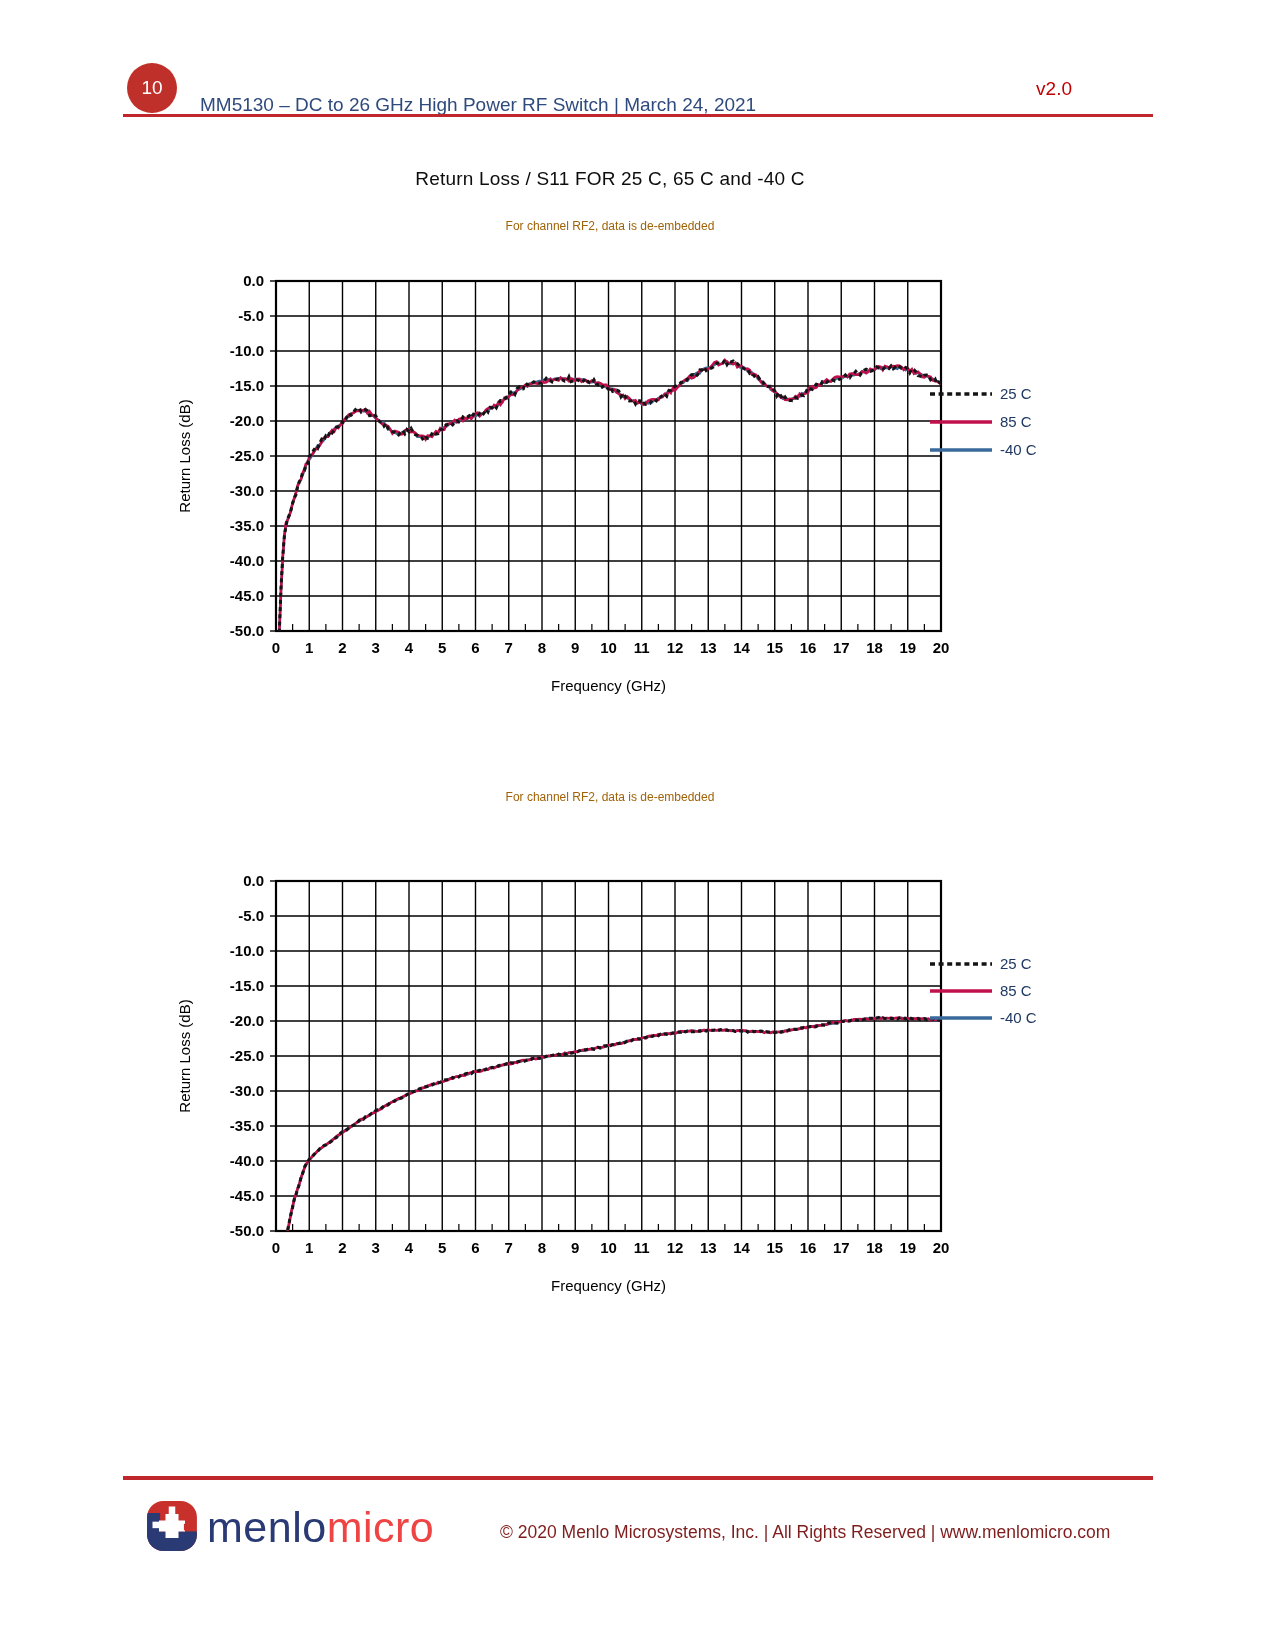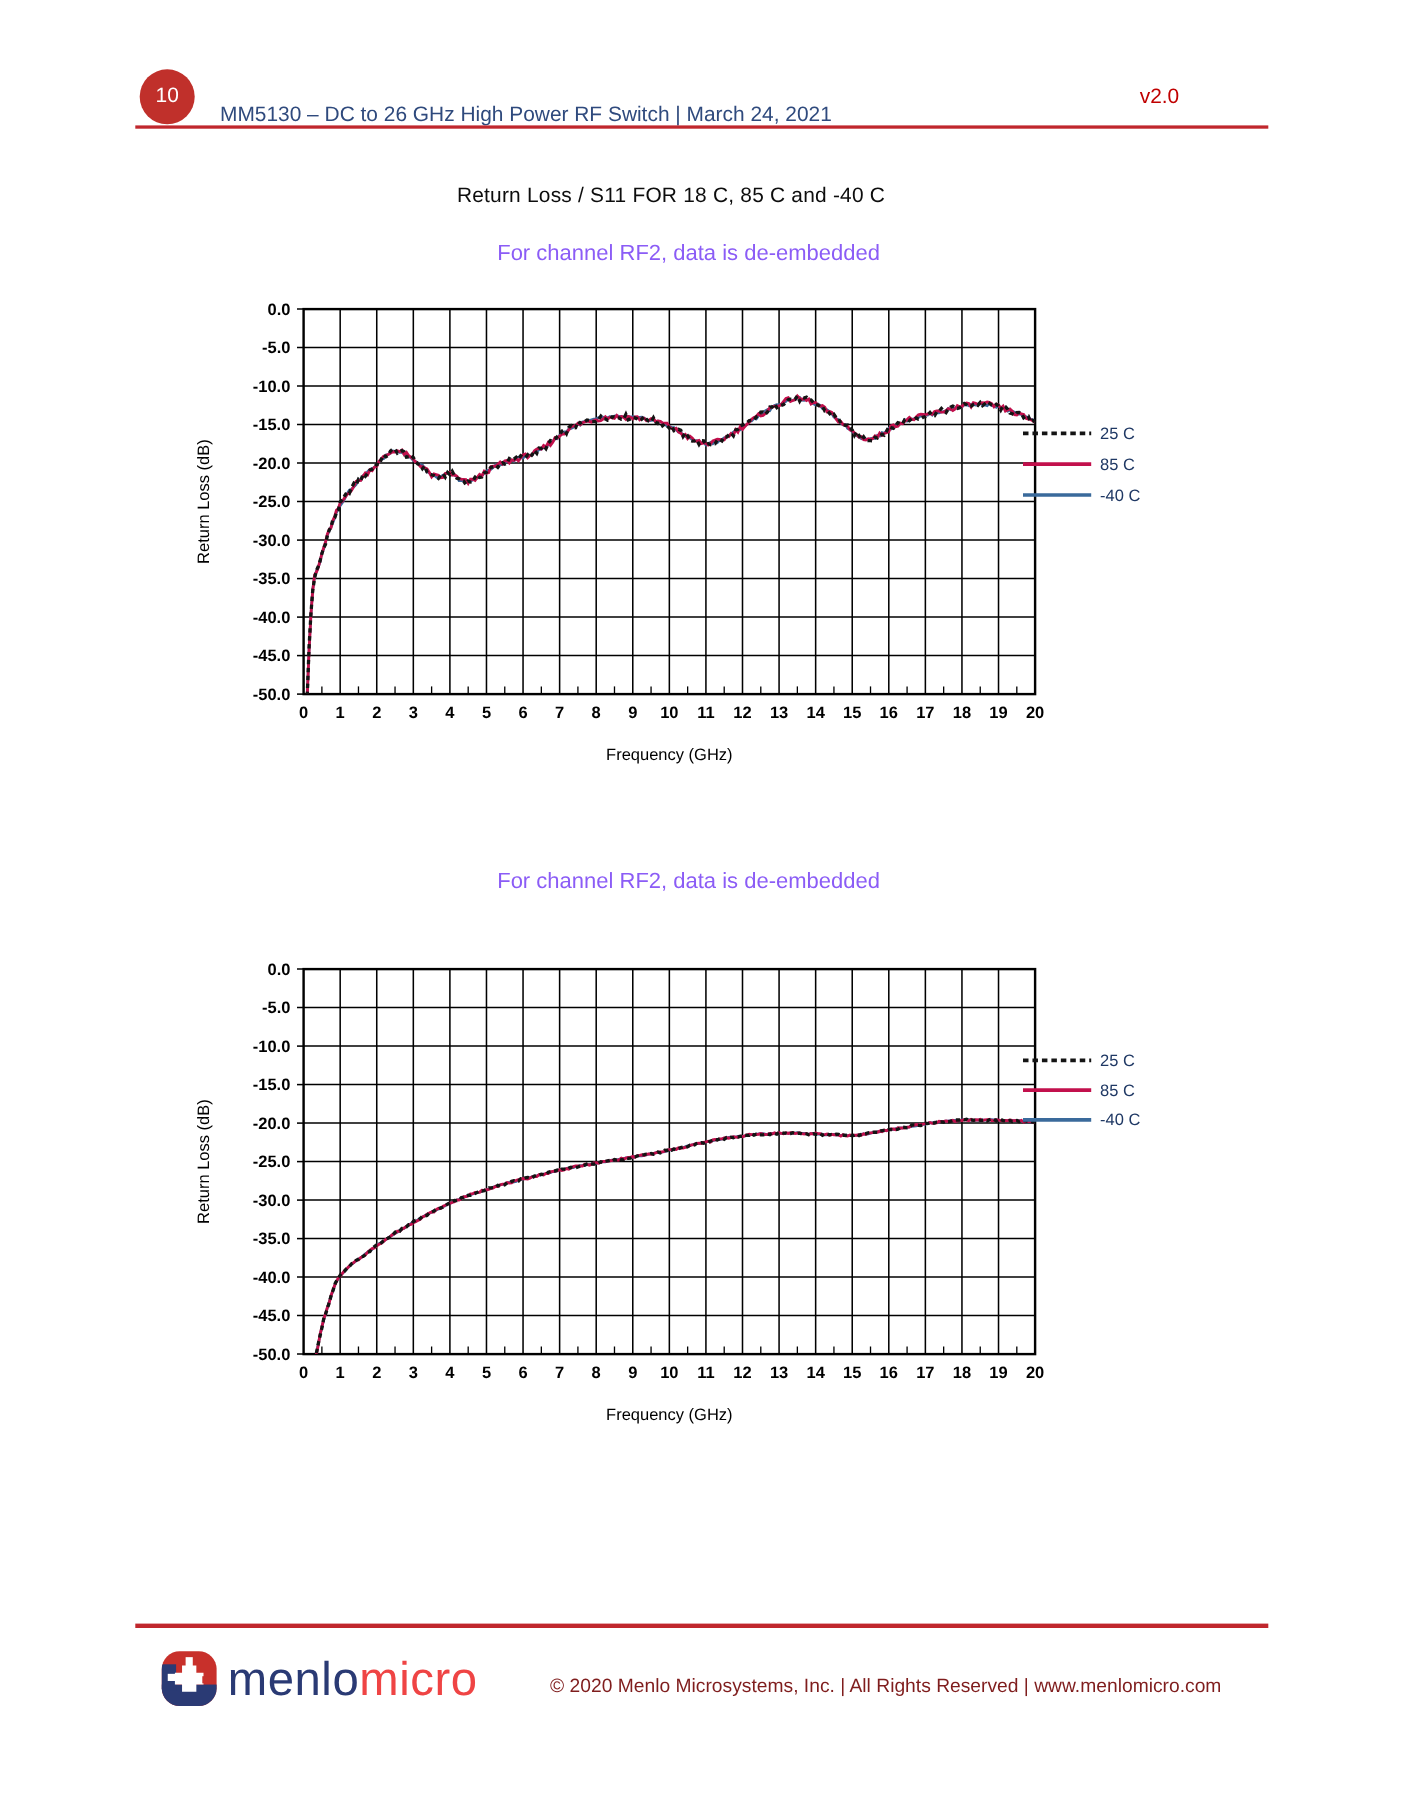--- a/index.html
+++ b/index.html
@@ -11,21 +11,21 @@
     background:#C0302B;color:#ffffff;display:flex;align-items:center;justify-content:center;
     font-size:19px;}
   .header-title{position:absolute;left:200px;top:78px;font-size:19px;color:#2F4A7D;margin-top:16px;}
   .header-version{position:absolute;right:203px;top:78px;font-size:19px;font-weight:400;color:#C00000;}
   .rule{position:absolute;left:123px;width:1030px;background:#C0272D;}
   .rule-top{top:114px;height:3px;}
   .rule-bottom{top:1476px;height:4px;}
 
   
   .chart-title{position:absolute;left:150px;width:920px;text-align:center;font-size:19px;color:#0d0d0d;letter-spacing:.2px;}
-  .chart-subtitle{position:absolute;left:166px;width:920px;text-align:center;font-size:20px;color:#8b5cf6;}
+  .chart-subtitle{position:absolute;left:150px;width:920px;text-align:center;font-size:12px;color:#a16207;}
   .t1{top:168px;} .s1{top:219px;}
   .t2{top:738px;} .s2{top:790px;}
   .chart-box{position:absolute;left:150px;width:950px;height:465px;}
   .c1{top:248px;} .c2{top:848px;}
   svg text{font-family:"Liberation Sans",sans-serif;}
 
   
   .logo-icon{position:absolute;left:146px;top:1500px;width:52px;height:52px;}
   .wordmark{position:absolute;left:207px;top:1503px;font-size:43px;letter-spacing:.5px;white-space:nowrap;}
   .wm-menlo{color:#2A3A74;}
@@ -37,21 +37,21 @@
 
 <div class="page">
 
   <div class="page-num-circle">
     <span>10</span>
   </div>
   <div class="header-title">MM5130 – DC to 26 GHz High Power RF Switch | March 24, 2021</div>
   <div class="header-version">v2.0</div>
   <div class="rule rule-top"></div>
 
-  <div class="chart-title t1">Return Loss / S11 FOR 18 C, 85 C and -40 C</div>
+  <div class="chart-title t1">Return Loss / S11 FOR 25 C, 65 C and -40 C</div>
   <div class="chart-subtitle s1">For channel RF2, data is de-embedded</div>
   <div class="chart-box c1">
     <svg id="chart0" width="950" height="465">
         <line x1="159.25" y1="33" x2="159.25" y2="383" stroke="#000" stroke-width="1.4"></line>
         <line x1="192.5" y1="33" x2="192.5" y2="383" stroke="#000" stroke-width="1.4"></line>
         <line x1="225.75" y1="33" x2="225.75" y2="383" stroke="#000" stroke-width="1.4"></line>
         <line x1="259" y1="33" x2="259" y2="383" stroke="#000" stroke-width="1.4"></line>
         <line x1="292.25" y1="33" x2="292.25" y2="383" stroke="#000" stroke-width="1.4"></line>
         <line x1="325.5" y1="33" x2="325.5" y2="383" stroke="#000" stroke-width="1.4"></line>
         <line x1="358.75" y1="33" x2="358.75" y2="383" stroke="#000" stroke-width="1.4"></line>

